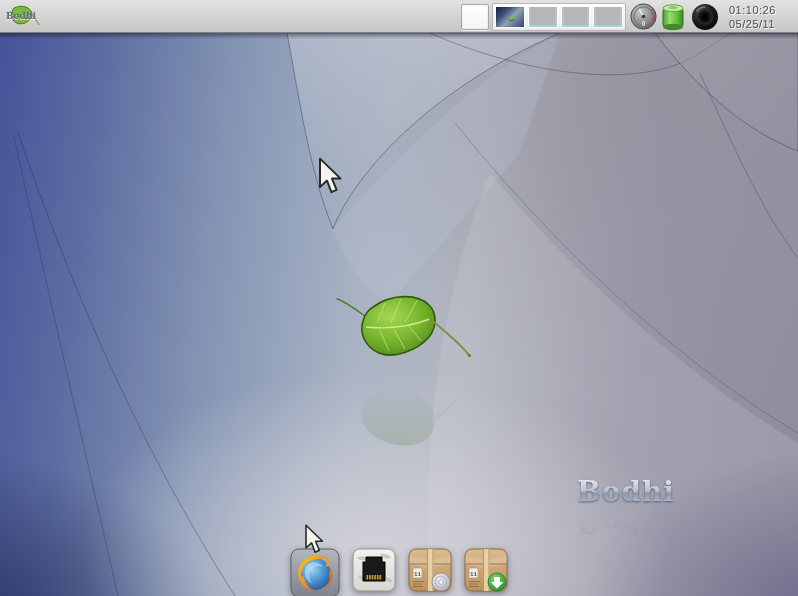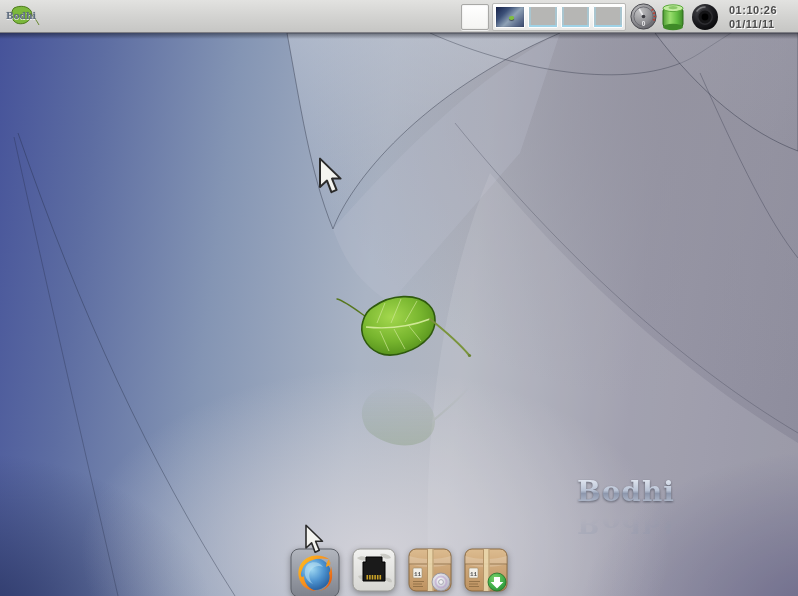--- a/index.html
+++ b/index.html
@@ -33,21 +33,21 @@
   .pager-desk.active { background:linear-gradient(135deg,#16224a 0%, #3c5078 30%, #8fa2b6 55%, #5c6c8c 80%, #39486a 100%);
     box-shadow:inset 0 0 1px rgba(0,0,0,.5); }
   .pager-desk.active::after { content:""; position:absolute; left:13px; top:9px; width:5px; height:4px;
     background:#7fbf3f; border-radius:60% 40% 50% 50%; box-shadow:0 1px 1px rgba(0,0,0,.5); }
 
   .gadget { position:absolute; top:3px; cursor:pointer; }
   .g-cpufreq { left:630px; }
   .g-battery { left:660px; top:2px; }
   .g-mixer   { left:691px; }
 
-  .clock { position:absolute; left:729px; top:3px; font-size:11px; font-weight:bold;
+  .clock { position:absolute; left:729px; top:3px; font-size:11px; font-weight:normal;
     color:#4c4c4c; line-height:14px; letter-spacing:.5px;
     text-shadow:1px 1px 0 rgba(255,255,255,.95); cursor:pointer; }
 
   
   .desktop { position:absolute; top:33px; left:0; width:798px; height:563px;
     background:
       radial-gradient(ellipse 420px 260px at 47% 92%, rgba(216,214,220,.85), rgba(216,214,220,0) 70%),
       radial-gradient(ellipse 340px 230px at -4% 104%, #2c3767, rgba(44,55,103,0) 72%),
       radial-gradient(ellipse 360px 240px at 104% 104%, #555278, rgba(85,82,120,0) 70%),
       radial-gradient(ellipse 500px 420px at 86% 10%, rgba(148,147,160,.9), rgba(148,147,160,0) 75%),
@@ -210,21 +210,21 @@
         </defs>
         <circle cx="14" cy="14" r="13" fill="url(#spkG)"></circle>
         <circle cx="14" cy="14" r="7.2" fill="#141416" stroke="#2e2e32" stroke-width="1.4"></circle>
         <circle cx="14" cy="14" r="3.4" fill="#000"></circle>
         <path d="M6,8 A10,10 0 0,1 14,4" fill="none" stroke="rgba(255,255,255,.35)" stroke-width="1.6" stroke-linecap="round"></path>
       </svg>
     </div>
 
     <div class="clock">
       <div>01:10:26</div>
-      <div>01/11/11</div>
+      <div>05/25/11</div>
     </div>
   </div>
   <div class="shelf-shadow"></div>
 
   <div class="dock">
 
     <div class="dock-item zoomed">
       <svg width="50" height="50" viewBox="0 0 50 50">
         <defs>
           <linearGradient id="ffbg" x1="0" y1="0" x2="0" y2="1">

